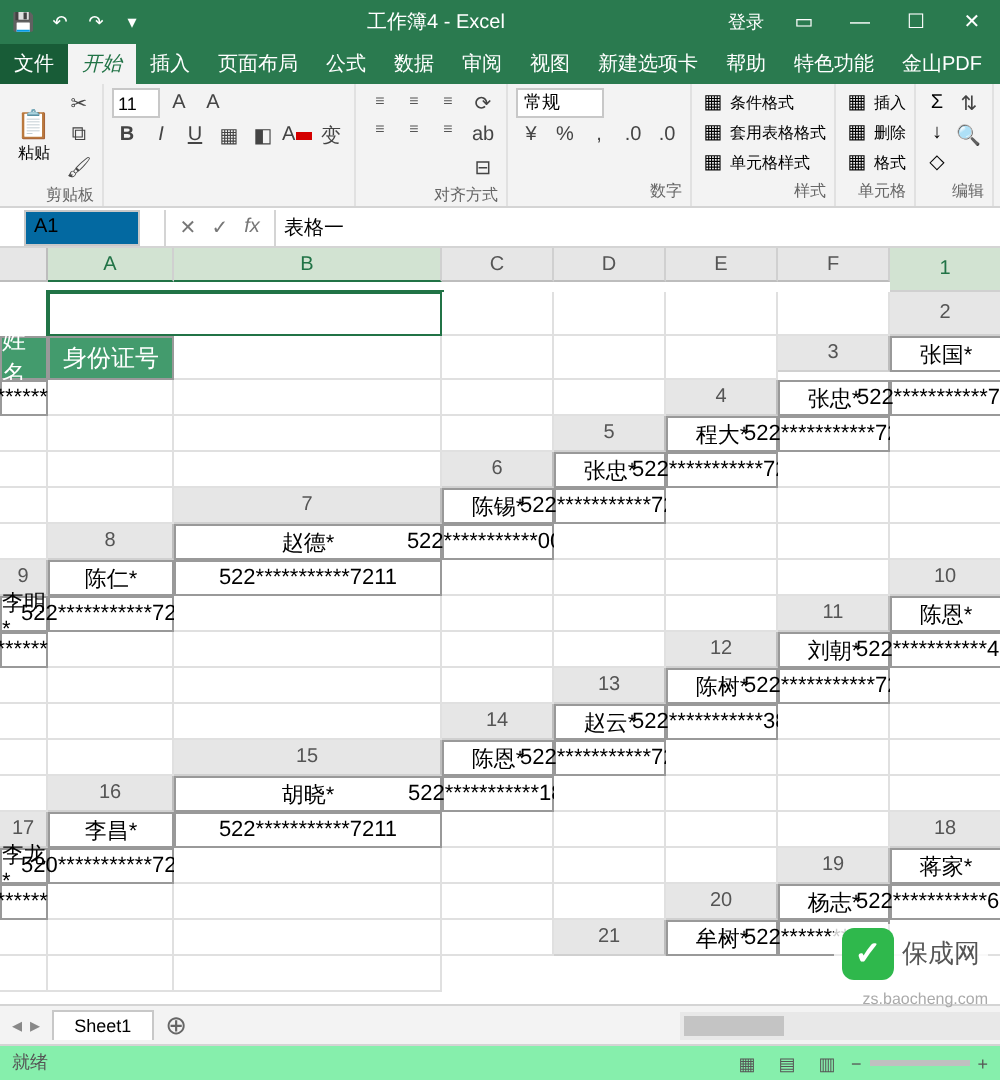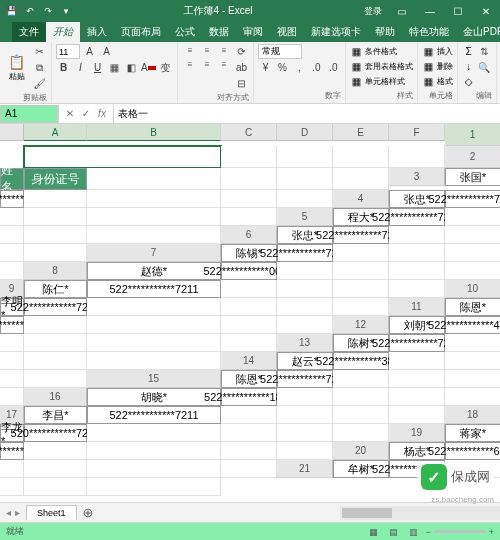--- a/index.html
+++ b/index.html
@@ -8,21 +8,21 @@
 
 .titlebar { height: 22px; background: #2a7a4f; display: flex; align-items: center; color: #fff; font-size: 10px; }
 .titlebar .qat { display: flex; gap: 6px; padding: 0 6px; align-items: center; }
 .titlebar .qat-icon { width: 12px; height: 12px; display: flex; align-items: center; justify-content: center; font-size: 9px; }
 .titlebar .title { flex: 1; text-align: center; font-size: 10px; }
 .titlebar .account { display: flex; align-items: flex-start; gap: 3px; padding: 0 6px; font-size: 9px; }
 .titlebar .winbtns { display: flex; }
 .titlebar .winbtn { width: 28px; height: 22px; display: flex; align-items: center; justify-content: center; font-size: 10px; }
 
 
-.ribbon-tabs { height: 20px; background: #2a7a4f; display: flex; align-items: flex-end; padding: 0 12px; color: #fff; font-size: 10px; }
+.ribbon-tabs { height: 20px; background: #2a7a4f; display: flex; align-items: flex-end; padding: 0 0; color: #fff; font-size: 10px; }
 .ribbon-tab { padding: 3px 7px; cursor: pointer; white-space: nowrap; }
 .ribbon-tab.file { background: #185c37; }
 .ribbon-tab.active { background: #f3f3f3; color: #217346; font-style: italic; }
 
 
 .ribbon { height: 62px; background: #f3f3f3; border-bottom: 1px solid #d4d4d4; display: flex; font-size: 9px; }
 .rgroup { border-right: 1px solid #e1e1e1; padding: 2px 4px; display: flex; flex-direction: column; justify-content: space-between; }
 .rgroup-label { text-align: right; color: #666; font-size: 8px; margin-top: 1px; }
 .rgroup-body { flex: 1; display: flex; gap: 2px; align-items: flex-start; }
 .big-btn { width: 26px; height: 44px; display: flex; flex-direction: column; align-items: center; justify-content: center; gap: 1px; }
@@ -38,21 +38,21 @@
 .small-btn.u { text-decoration: underline; }
 .color-chip { width: 13px; height: 4px; background: #d40000; }
 .align-grid { display: grid; grid-template-columns: repeat(3, 16px); gap: 1px; }
 .align-btn { width: 16px; height: 13px; display: flex; align-items: center; justify-content: center; font-size: 8px; color: #555; }
 .stack3 { display: flex; flex-direction: column; gap: 1px; font-size: 8px; }
 .stk-item { display: flex; align-items: center; gap: 2px; height: 14px; }
 .stk-ic { width: 13px; height: 13px; display: flex; align-items: center; justify-content: center; font-size: 10px; }
 
 
 .fbar { height: 20px; border-bottom: 1px solid #d4d4d4; display: flex; align-items: center; font-size: 10px; }
-.namebox { width: 58px; height: 18px; border: 1px solid #c8c8c8; margin: 0 0; padding: 0 4px; display: flex; align-items: center; background: #86efac; }
+.namebox { width: 58px; height: 18px; border: 1px solid #c8c8c8; margin: 0 12px; padding: 0 4px; display: flex; align-items: center; background: #0369a1; }
 .fbar-btns { display: flex; gap: 2px; padding: 0 4px; border-left: 1px solid #d4d4d4; border-right: 1px solid #d4d4d4; height: 18px; align-items: center; }
 .fbar-btn { width: 14px; height: 14px; display: flex; align-items: center; justify-content: center; color: #777; }
 .fbox { flex: 1; padding: 0 4px; height: 18px; display: flex; align-items: center; background: #fff; }
 
 
 .grid-wrap { position: absolute; top: 124px; left: 0; right: 0; bottom: 38px; overflow: hidden; }
 .grid { display: grid; grid-template-columns: 24px 63px 134px 56px 56px 56px 56px 56px; font-size: 10px; }
 .corner { background: #e6e6e6; border-right: 1px solid #bdbdbd; border-bottom: 1px solid #bdbdbd; height: 17px; }
 .colhdr { background: #e6e6e6; border-right: 1px solid #d0d0d0; border-bottom: 1px solid #bdbdbd; height: 17px; display: flex; align-items: center; justify-content: center; color: #555; }
 .colhdr.sel { background: #d2e3d2; border-bottom-color: #217346; color: #217346; }

